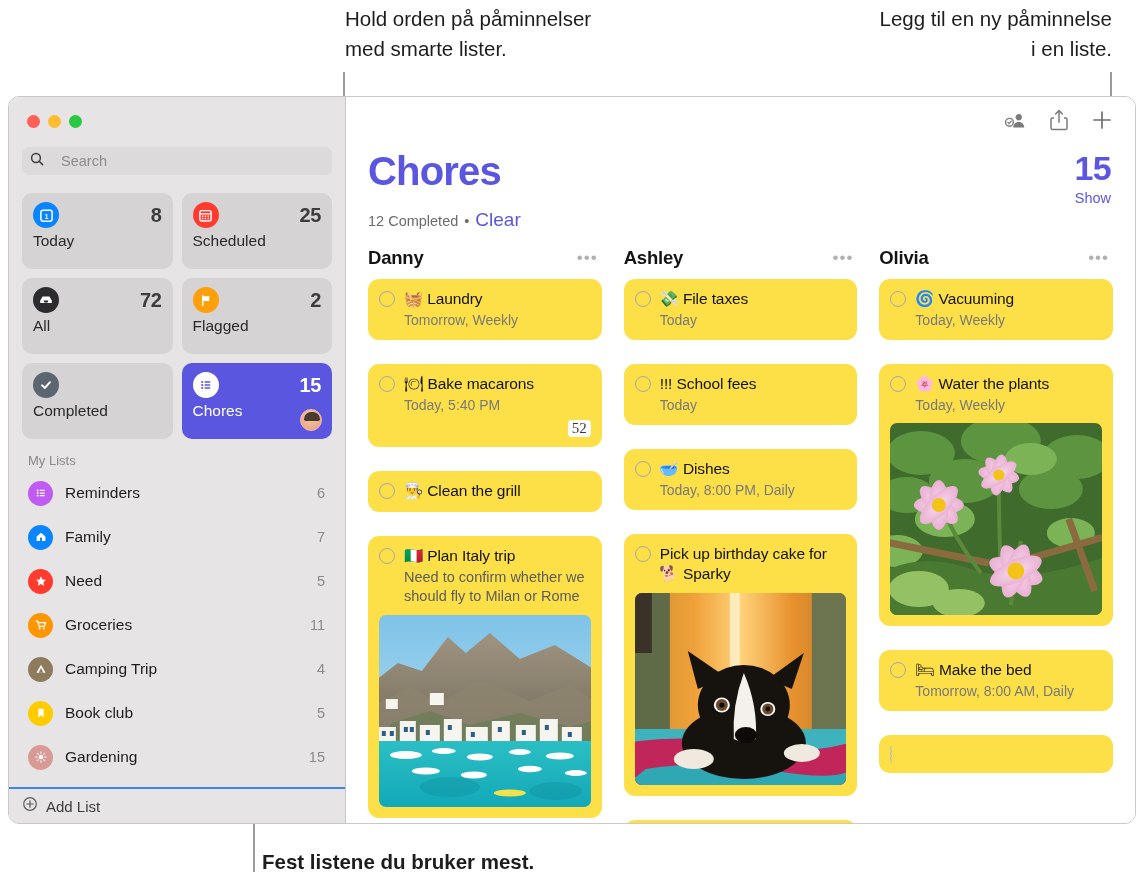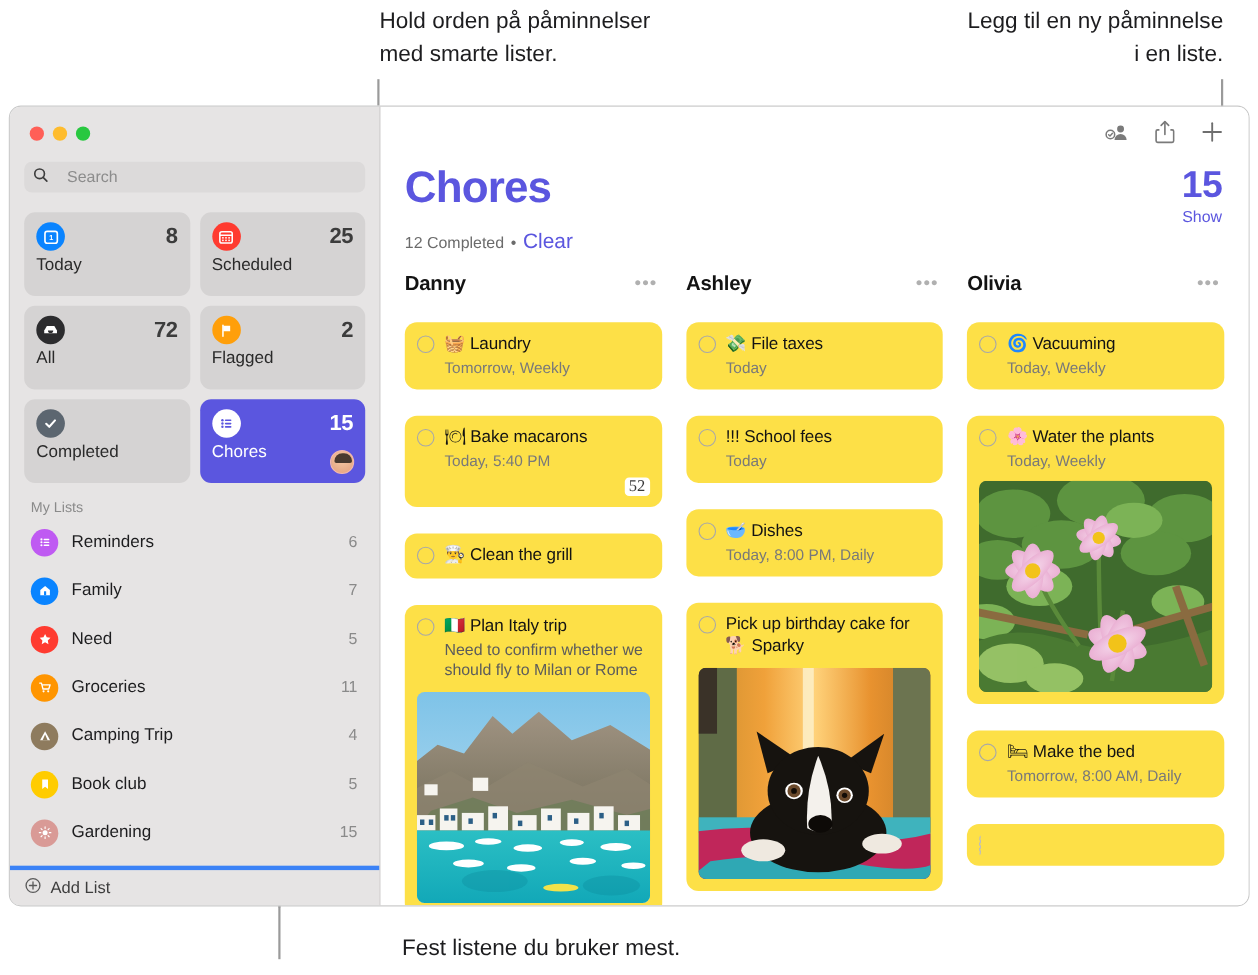--- a/index.html
+++ b/index.html
@@ -15,21 +15,21 @@
   .callout {
     position: absolute;
     font-family: "Liberation Sans", sans-serif;
     font-size: 20.5px;
     line-height: 30px;
     color: #1d1d1f;
     white-space: pre-line;
   }
   #callout-top-left  { left: 345px; top: 4px;  width: 380px; text-align: left; }
   #callout-top-right { left: 760px; top: 4px;  width: 352px; text-align: right; }
-  #callout-bottom    { left: 262px; top: 847px; width: 460px; text-align: center; }
+  #callout-bottom    { left: 262px; top: 847px; width: 460px; text-align: left; font-weight: bold; }
 
   .leader {
     position: absolute;
     background: #9a9a9a;
     width: 1.6px;
   }
   #leader-left   { left: 343px;  top: 72px;  height: 24px; }
   #leader-right  { left: 1110px; top: 72px;  height: 30px; }
   #leader-bottom { left: 253px;  top: 824px; height: 48px; }
   #leader-mid    { left: 253px;  top: 438px; height: 387px; }
@@ -145,21 +145,21 @@
     margin-left: 12px;
     font-size: 15.5px; color: #1d1d1f;
     flex: 1;
   }
   .list-count { font-size: 14.5px; color: #8a8a8a; }
 
   .addlist {
     position: absolute; left: 0; right: 0; bottom: 0;
     height: 36px;
     background: #e6e4e4;
-    border-top: 4px solid #3b82f6;
+    border-top: 2px solid #3b82f6;
     display: flex; align-items: center;
     padding-left: 13px; gap: 8px;
   }
   .addlist .lbl { font-size: 15px; color: #3d3d3d; }
 
   
   .main {
     flex: 1;
     background: #ffffff;
     position: relative;
@@ -200,21 +200,21 @@
 
   .columns {
     display: flex;
     padding: 16px 22px 0 22px;
     gap: 22px;
     height: 600px;
   }
   .column { flex: 1; min-width: 0; }
   .col-head {
     display: flex; align-items: center; justify-content: space-between;
-    padding: 0 4px 24px 0;
+    padding: 0 4px 10px 0;
   }
   .col-name { font-size: 18.5px; font-weight: bold; color: #131313; letter-spacing: -0.2px; }
   .col-more { font-size: 17px; color: #b0b0b0; letter-spacing: 1px; line-height: 8px; }
 
   .card {
     background: #fde047;
     border-radius: 11px;
     padding: 10px 11px 11px 11px;
     margin-bottom: 24px;
     position: relative;

